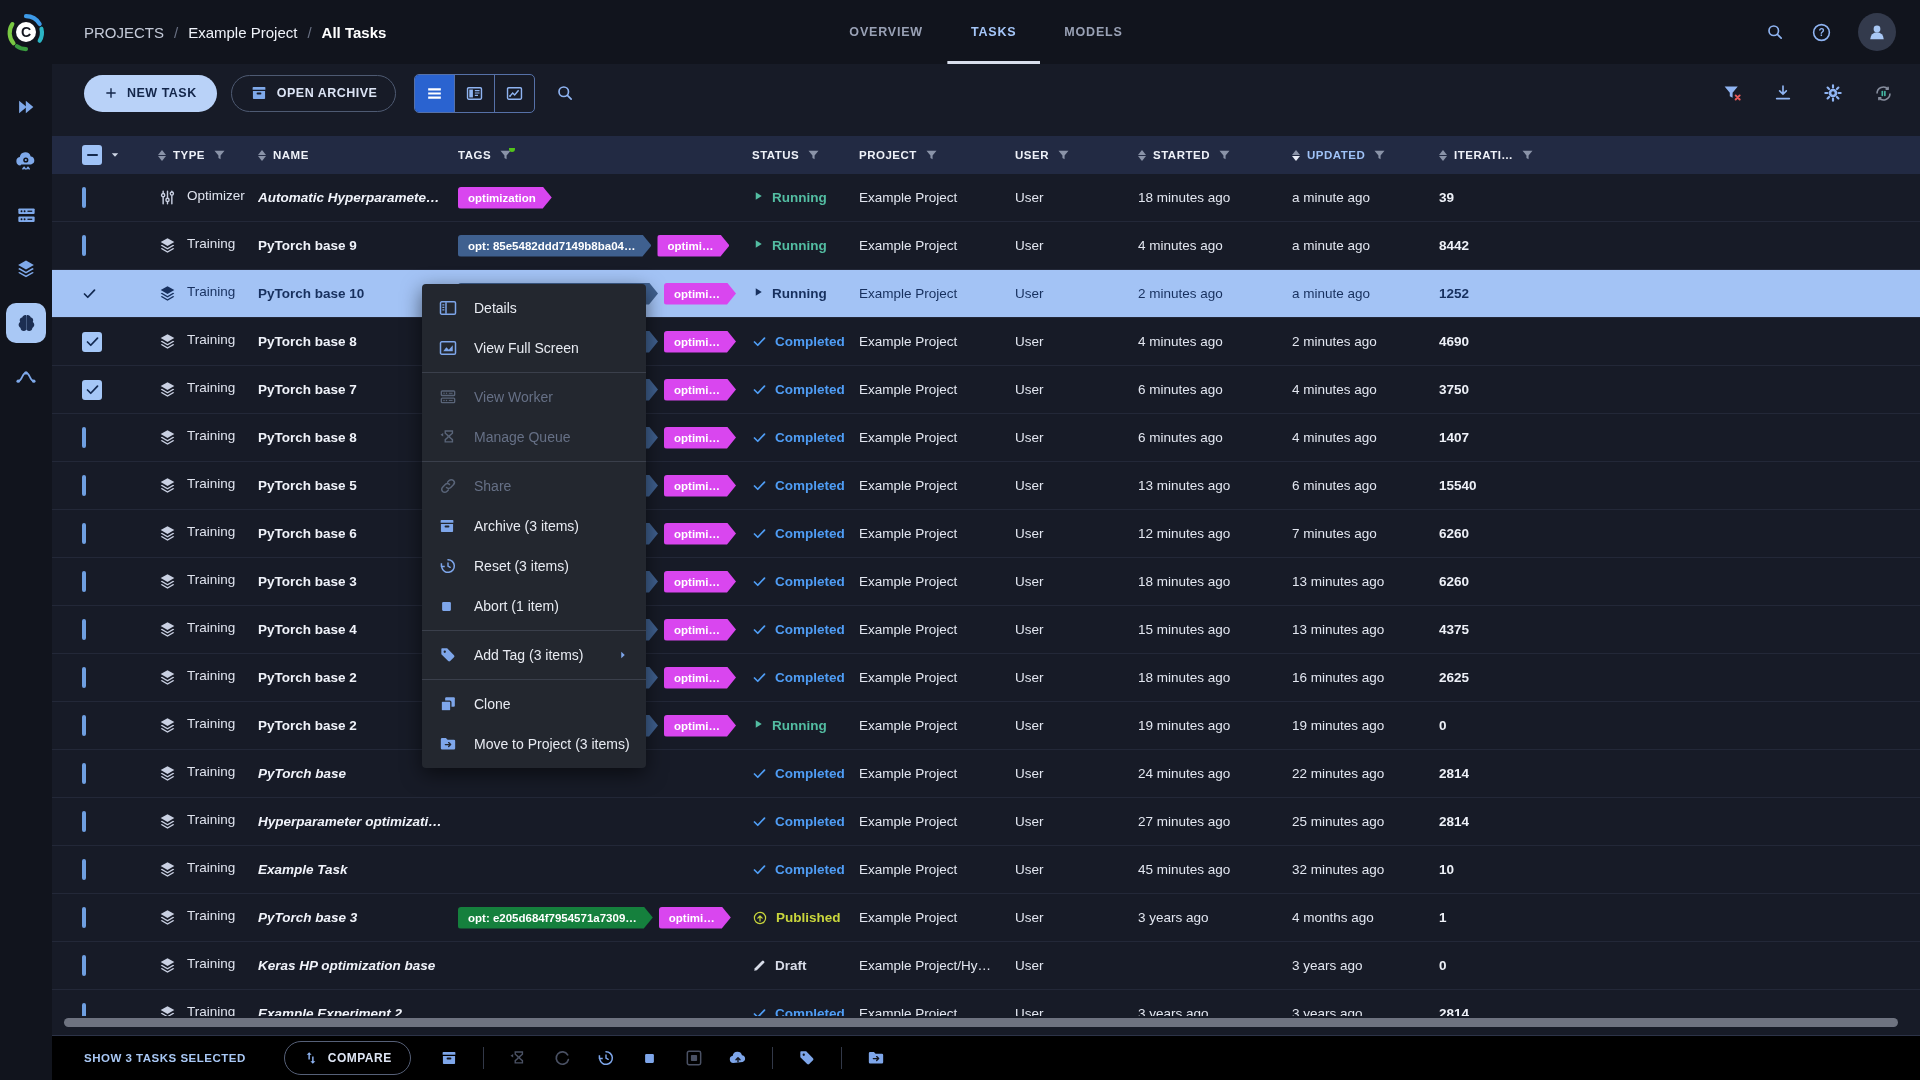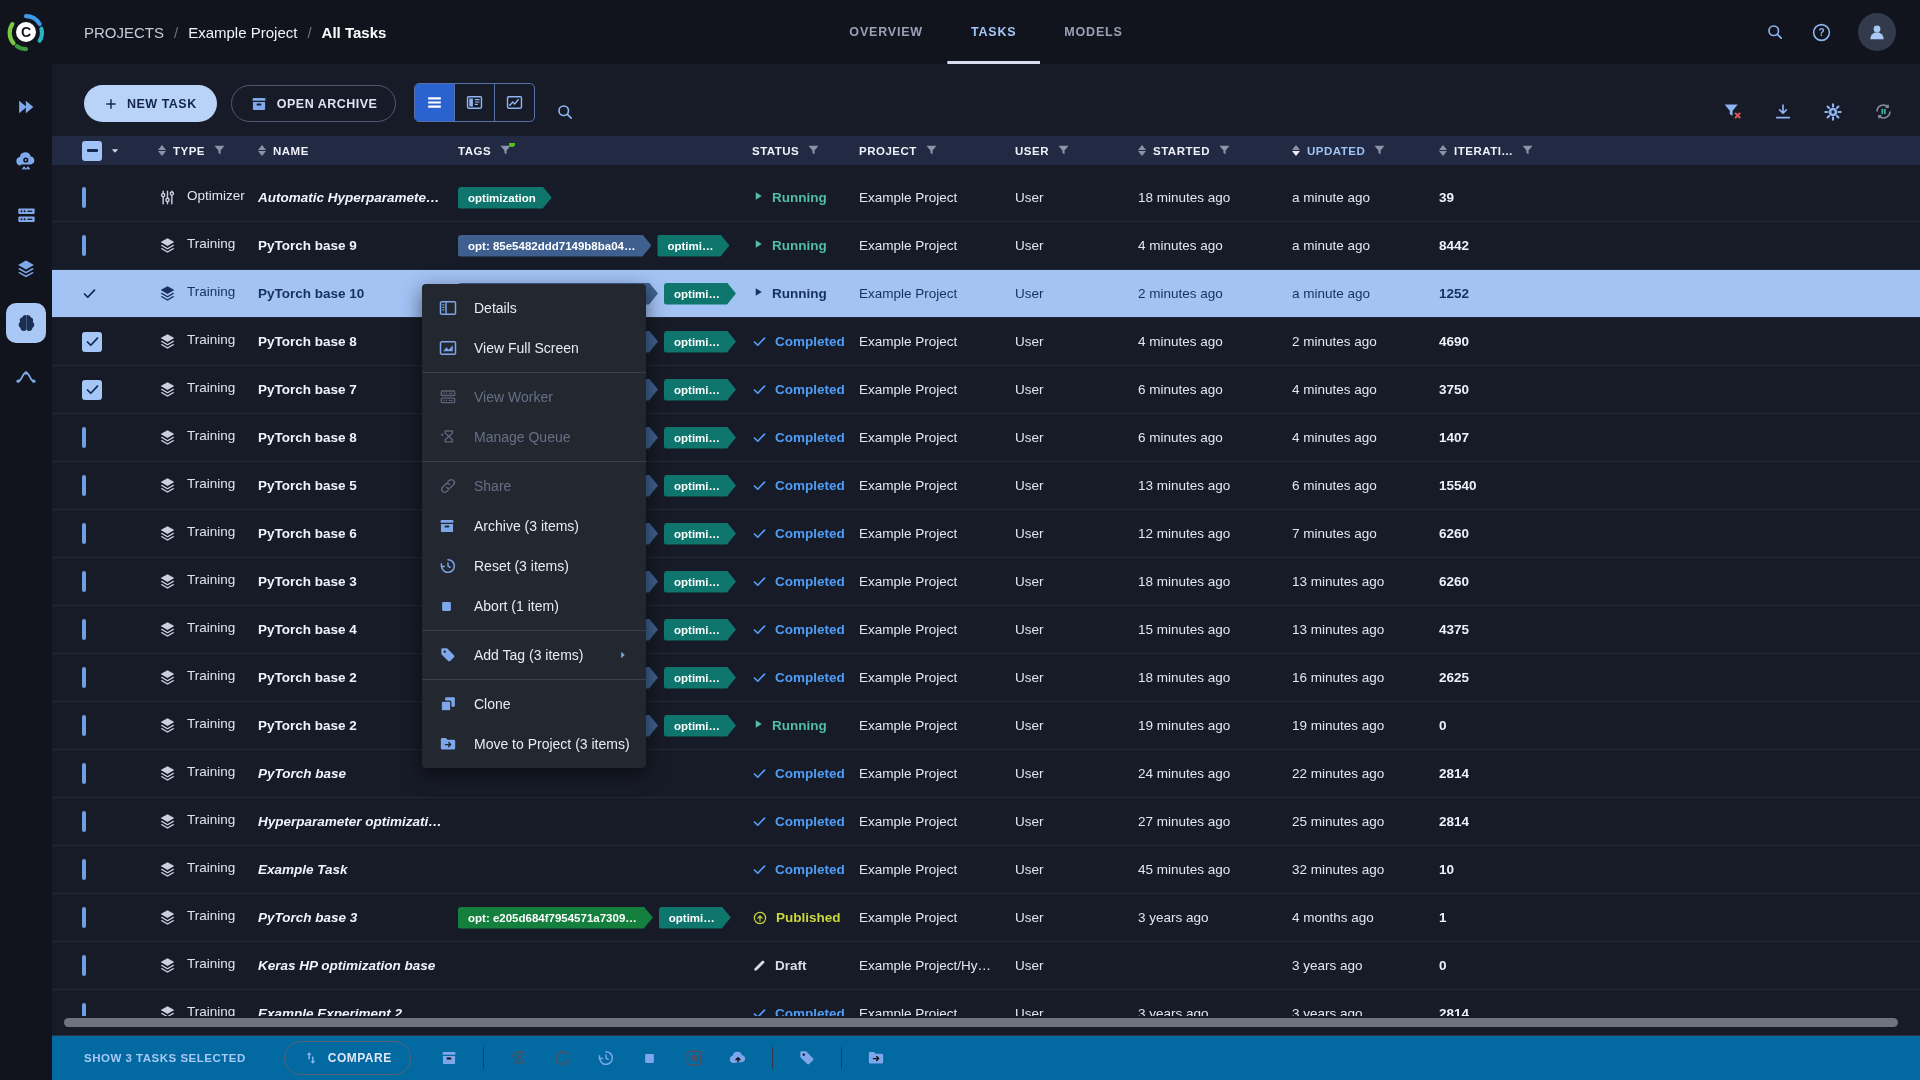--- a/index.html
+++ b/index.html
@@ -23,36 +23,36 @@
   .crumb.bold{font-weight:700;color:#fff}
   .sep{color:#6a7184}
   .tabs{position:absolute;left:50%;top:0;height:64px;transform:translateX(-50%);display:flex}
   .tab{height:100%;display:flex;align-items:center;padding:0 24px;font-size:12.5px;font-weight:700;letter-spacing:.8px;color:#99a1b5;cursor:pointer}
   .tab.active{color:#a5c6f8;box-shadow:inset 0 -3px 0 #d8deec}
   .topbar-icons{margin-left:auto;display:flex;align-items:center;gap:26px;padding-right:24px}
   .tb-ic{color:#8fb4f2;cursor:pointer}
   .avatar{width:38px;height:38px;border-radius:50%;background:#333a4c;display:flex;align-items:center;justify-content:center;color:#a9c8f5}
 
   
-  .toolbar{position:absolute;left:52px;right:0;top:64px;height:58px;display:flex;align-items:flex-end;padding-left:32px;background:#171b27;z-index:20}
+  .toolbar{position:absolute;left:52px;right:0;top:64px;height:58px;display:flex;align-items:center;padding-left:32px;background:#171b27;z-index:20}
   .btn-new{height:37px;border:none;border-radius:19px;background:#b9d2f8;color:#13264a;font-weight:700;font-size:12.5px;letter-spacing:.5px;padding:0 20px;display:flex;align-items:center;gap:9px;font-family:inherit;cursor:pointer}
   .btn-new .plus{color:#13264a}
   .btn-archive{height:37px;border:1px solid #4e5a72;border-radius:19px;background:transparent;color:#dce4f5;font-weight:700;font-size:12.5px;letter-spacing:.5px;padding:0 18px;margin-left:14px;display:flex;align-items:center;gap:9px;font-family:inherit;cursor:pointer;--bg:#171b27}
   .btn-archive .ai{color:#7fa9ea}
   .view-toggle{margin-left:18px;display:flex;height:37px;border:1px solid #5671a8;border-radius:5px;overflow:hidden}
   .vt{width:39px;display:flex;align-items:center;justify-content:center;color:#8fb4f2;border-left:1px solid #5671a8;cursor:pointer;--bg:#171b27}
   .vt:first-child{border-left:none}
   .vt.active{background:#2a63d0;color:#fff;--bg:#2a63d0}
   .tb-search{margin-left:20px;color:#8fb4f2;cursor:pointer}
   .toolbar-right{margin-left:auto;display:flex;align-items:center;gap:30px;padding-right:26px}
   .tr-ic{color:#8fb4f2;cursor:pointer;position:relative;--bg:#171b27}
   .tr-ic.gray{color:#878e9e}
 
   
-  .thead{position:absolute;left:52px;right:0;top:136px;height:29px;background:#222a43;display:grid;grid-template-columns:var(--cols);align-items:center;padding-left:30px;z-index:5}
+  .thead{position:absolute;left:52px;right:0;top:136px;height:38px;background:#222a43;display:grid;grid-template-columns:var(--cols);align-items:center;padding-left:30px;z-index:5}
   .th{display:flex;align-items:center;gap:7px;font-size:11.5px;font-weight:700;letter-spacing:.5px;color:#eef1f8;text-transform:uppercase;white-space:nowrap;overflow:hidden}
   .th.sorted .th-label{color:#9fc2f7}
   .sort{display:flex;flex-direction:column;gap:1px;color:#8a93a8;cursor:pointer}
   .sort i{display:block;width:0;height:0;border-left:4px solid transparent;border-right:4px solid transparent}
   .sort .up{border-bottom:5px solid currentColor}
   .sort .dn{border-top:5px solid currentColor}
   .sort.desc .dn{color:#e8ecf6}
   .funnel{color:#8a93a8;position:relative;cursor:pointer}
   .fdot{position:absolute;right:-2px;top:-2px;width:6px;height:6px;border-radius:50%;background:#52c41a}
   .hcheck{display:flex;align-items:center;gap:6px}
@@ -68,21 +68,21 @@
   .cb{width:20px;height:20px;border-radius:3px;border:2px solid #6f9fe0;background:#132039;box-sizing:border-box;cursor:pointer}
   .cb.checked{background:#a5c7f7;border-color:#a5c7f7;display:flex;align-items:center;justify-content:center;color:#132a52}
   .cb-sel{color:#132a52;display:flex;align-items:center}
   .type-cell{display:flex;align-items:flex-start;gap:10px;font-size:13.5px;color:#dfe3ee}
   .type-cell .ti{color:#c9d0e2}
   .row.selected .type-cell .ti{color:#17305e}
   .name{font-size:13.5px;font-weight:700;color:#f0f3fa;white-space:nowrap;overflow:hidden;text-overflow:ellipsis;padding-right:4px}
   .name.it{font-style:italic}
   .tags-cell{display:flex;align-items:center;gap:6px;overflow:hidden;padding-right:8px}
   .tag{flex:none;height:22px;display:flex;align-items:center;padding:0 16px 0 10px;font-size:11.5px;font-weight:700;color:#fff;white-space:nowrap;clip-path:polygon(0 0,calc(100% - 9px) 0,100% 50%,calc(100% - 9px) 100%,0 100%);border-radius:3px 0 0 3px}
-  .tag.magenta{background:#0f766e}
+  .tag.magenta{background:#d946ef}
   .tag.slate{background:#3f608f}
   .tag.red{background:#15803d}
   .tag.stub{width:200px;box-sizing:border-box}
   .st{display:flex;align-items:flex-start;gap:8px;font-size:13.5px;font-weight:600}
   .st .si{display:flex}
   .st.running{color:#53bda2}
   .st.completed{color:#4f9df5}
   .st.published{color:#c9d63c}
   .st.draft{color:#d8dce8}
   .row.selected .st{color:#17305e}
@@ -94,21 +94,21 @@
   
   .menu{position:absolute;left:422px;top:284px;width:224px;background:#23272f;border-radius:4px;box-shadow:0 6px 20px rgba(0,0,0,.55);z-index:50;padding:4px 0}
   .m-item{height:40px;display:flex;align-items:center;gap:16px;padding:0 16px;font-size:14px;color:#e8ebf2;cursor:pointer}
   .m-item .mi{color:#7ea6ea;width:20px;display:flex;--bg:#23272f}
   .m-item.disabled{color:#667086;cursor:default}
   .m-item.disabled .mi{color:#596478}
   .m-sub{margin-left:auto;color:#7ea6ea;display:flex}
   .m-div{height:1px;background:#3a3f4b;margin:4px 0}
 
   
-  .footer{position:absolute;left:52px;right:0;bottom:0;height:45px;background:#0369a1;border-top:1px solid #2c3348;display:flex;align-items:center;padding-left:32px;z-index:30;box-sizing:border-box}
+  .footer{position:absolute;left:52px;right:0;bottom:0;height:45px;background:#000000;border-top:1px solid #2c3348;display:flex;align-items:center;padding-left:32px;z-index:30;box-sizing:border-box}
   .show-sel{color:#a9c8f5;font-size:11.5px;font-weight:700;letter-spacing:.5px;cursor:pointer}
   .btn-compare{margin-left:38px;height:34px;border:1px solid #566078;border-radius:17px;background:transparent;color:#dfe6f5;font-weight:700;font-size:12px;letter-spacing:.5px;padding:0 18px;display:flex;align-items:center;gap:9px;font-family:inherit;cursor:pointer}
   .btn-compare .ci{color:#8fb4f2}
   .f-actions{display:flex;align-items:center;margin-left:16px}
   .f-ic{width:44px;display:flex;align-items:center;justify-content:center;color:#7ea6ea;cursor:pointer;--bg:#11141d}
   .f-ic.disabled{color:#4a5164;cursor:default}
   .f-div{width:1px;height:22px;background:#323848;margin:0 12px}
 </style>
 </head>
 <body>

